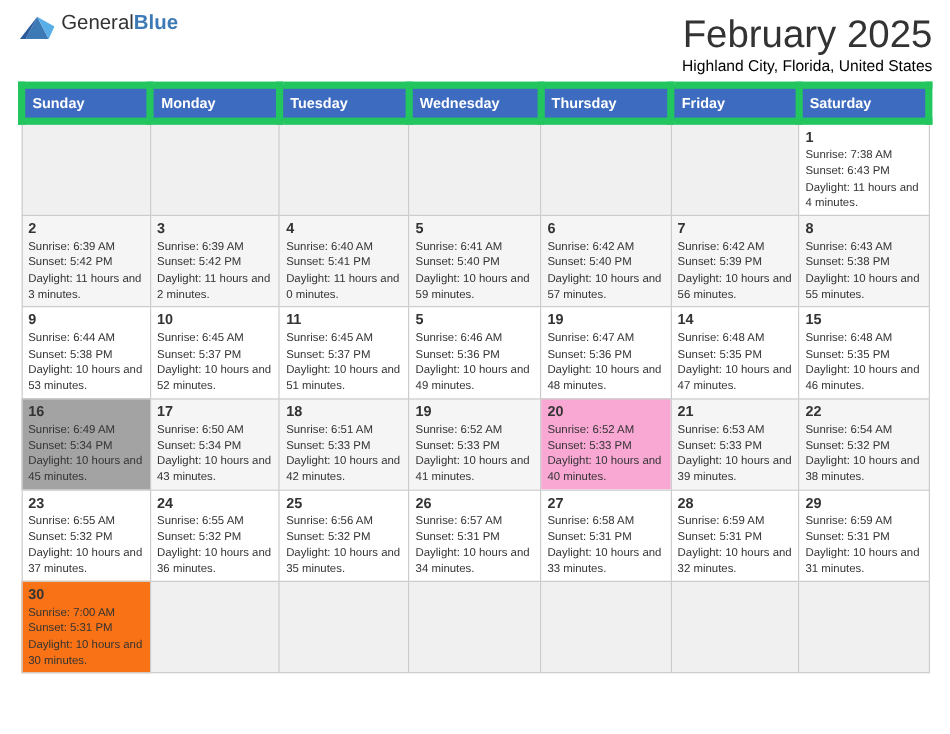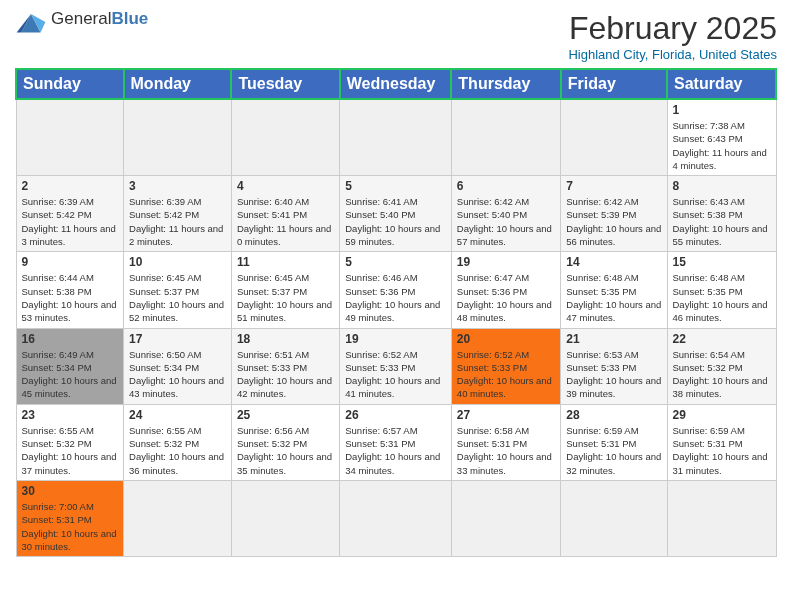--- a/index.html
+++ b/index.html
@@ -34,35 +34,35 @@
     .title-area {
       text-align: right;
     }
     .month-title {
       font-size: 32px;
       color: #333;
       font-weight: normal;
     }
     .subtitle {
       font-size: 13px;
-      color: #0369a1;
+      color: #000000;
     }
     .calendar {
       width: 100%;
       border-collapse: collapse;
       font-size: 10px;
     }
     .calendar thead th {
       background: #3d6bbf;
       color: #fff;
       text-align: left;
       padding: 5px 6px;
-      font-size: 16px;
+      font-size: 12px;
       font-weight: bold;
-      border: 2px solid #22c55e;
+      border: 6px solid #22c55e;
     }
     .calendar tbody td {
       border: 1px solid #ccc;
       vertical-align: top;
       padding: 3px 5px;
       width: 113px;
       min-height: 70px;
       background: #fff;
     }
     .calendar tbody tr:nth-child(even) td {
@@ -249,21 +249,21 @@
             <div class="day-info">Sunrise: 6:51 AM
 Sunset: 5:33 PM
 Daylight: 10 hours and 42 minutes.</div>
           </td>
           <td style="background: rgb(245, 245, 245);">
             <span class="day-number">19</span>
             <div class="day-info">Sunrise: 6:52 AM
 Sunset: 5:33 PM
 Daylight: 10 hours and 41 minutes.</div>
           </td>
-          <td style="background: #f97316;">
+          <td style="background: #f9a8d4;">
             <span class="day-number">20</span>
             <div class="day-info">Sunrise: 6:52 AM
 Sunset: 5:33 PM
 Daylight: 10 hours and 40 minutes.</div>
           </td>
           <td style="background: rgb(245, 245, 245);">
             <span class="day-number">21</span>
             <div class="day-info">Sunrise: 6:53 AM
 Sunset: 5:33 PM
 Daylight: 10 hours and 39 minutes.</div>

